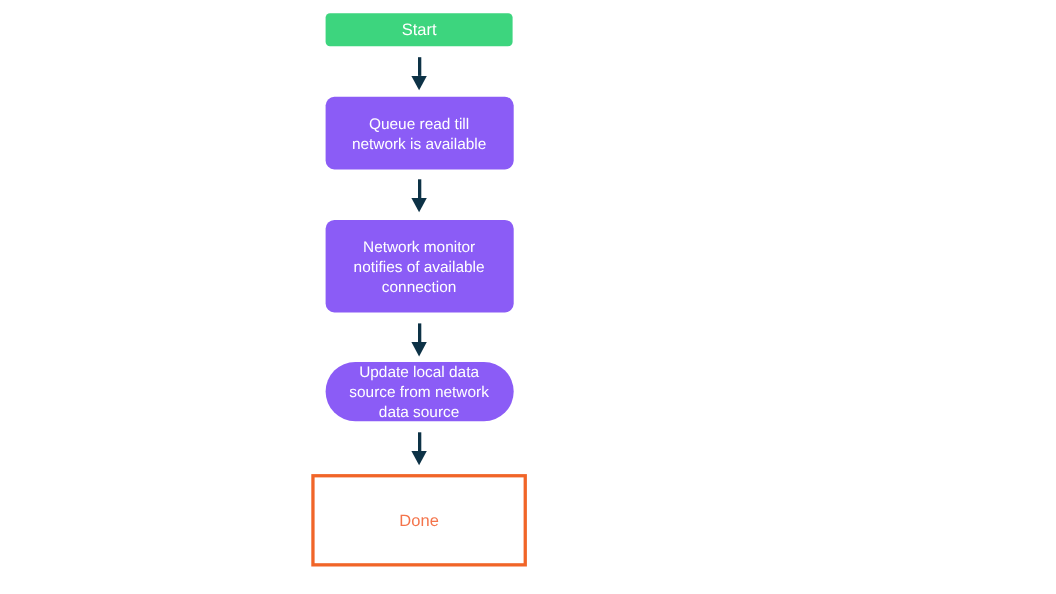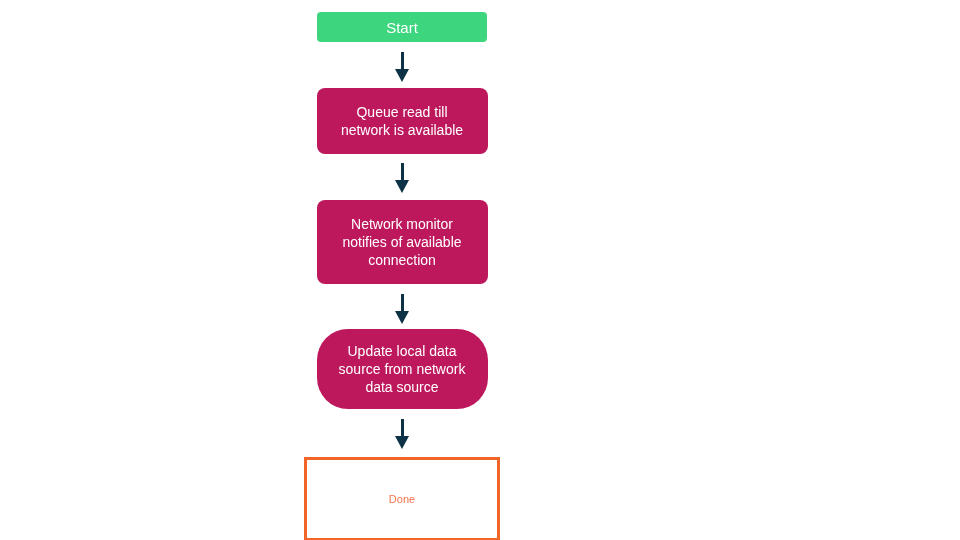--- a/index.html
+++ b/index.html
@@ -9,21 +9,21 @@
   body {
     width: 960px;
     height: 540px;
     background: #ffffff;
     font-family: "Liberation Sans", sans-serif;
     position: relative;
     overflow: hidden;
   }
   .flowchart {
     position: absolute;
-    left: 304px;
+    left: 283px;
     top: 12px;
     width: 196px;
     display: flex;
     flex-direction: column;
     align-items: center;
   }
   .node {
     box-sizing: border-box;
     display: flex;
     align-items: center;
@@ -36,38 +36,38 @@
     height: 30px;
     background: #3DD57E;
     border-radius: 4px;
     color: #ffffff;
     font-size: 15px;
     font-weight: 500;
     margin-bottom: 10px;
   }
   .node-process {
     width: 171px;
-    background: #be185d;
+    background: #8b5cf6;
     border-radius: 8px;
     color: #ffffff;
     font-size: 14px;
     font-weight: 500;
     line-height: 18px;
     padding: 6px 10px;
   }
   .node-queue   { height: 66px; }
   .node-monitor { height: 84px; }
-  .node-update  { height: 80px; border-radius: 31px; }
+  .node-update  { height: 54px; border-radius: 31px; }
   .node-done {
     width: 196px;
     height: 84px;
     background: #ffffff;
     border: 3px solid #F16528;
     color: #F4744B;
-    font-size: 11px;
+    font-size: 15px;
     font-weight: 500;
   }
   .arrow {
     height: 30px;
     display: flex;
     flex-direction: column;
     align-items: center;
   }
   .arrow .stem {
     width: 3px;

